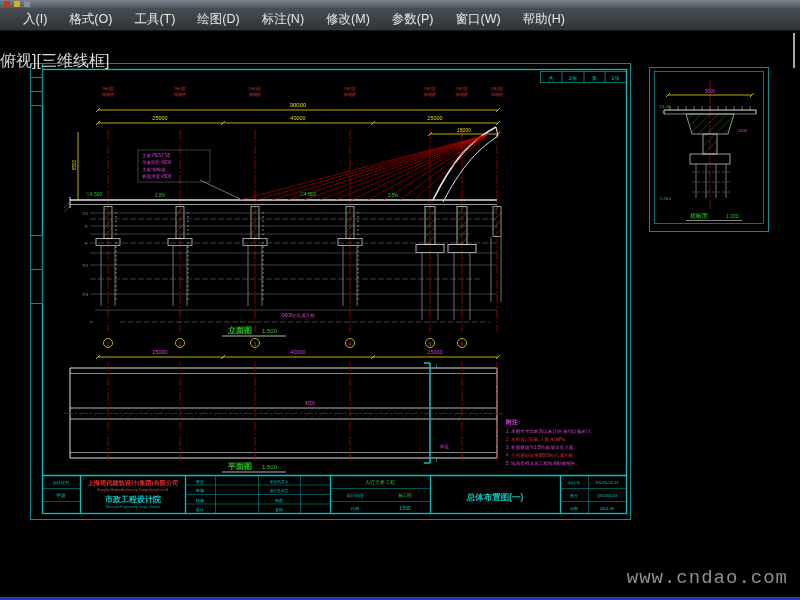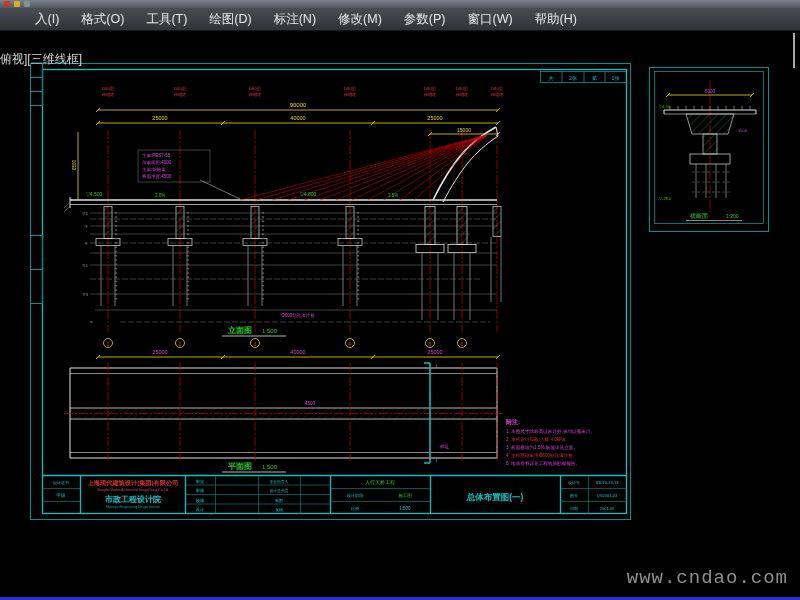--- a/index.html
+++ b/index.html
@@ -3,23 +3,23 @@
 <meta charset="utf-8">
 <style>
   *{box-sizing:border-box}
   html,body{margin:0;padding:0;width:800px;height:600px;background:#000;overflow:hidden;
     font-family:"Liberation Sans","DejaVu Sans",sans-serif;position:relative}
   .titlebar{position:absolute;top:0;left:0;right:0;height:8px;
     background:linear-gradient(#7a828c,#525960);z-index:5}
   .tb-icon{position:absolute;top:1px;width:6px;height:6px;border-radius:1px}
   .menubar{position:absolute;top:8px;left:0;right:0;height:23px;
     background:linear-gradient(#484d54,#303439);border-bottom:1px solid #15181b;
-    display:flex;align-items:flex-end;padding-left:24px;z-index:5}
+    display:flex;align-items:flex-end;padding-left:12px;z-index:5}
   .menu-item{color:#e8e8e8;font-size:12.5px;padding:0 11px;line-height:22px;white-space:nowrap;cursor:default}
-  .vp-label{position:absolute;top:51px;left:0;color:#d8d8d8;font-size:12px;z-index:3}
+  .vp-label{position:absolute;top:51px;left:0;color:#d8d8d8;font-size:16px;z-index:3}
   svg{position:absolute;top:0;left:0;z-index:1}
   .watermark{position:absolute;right:12px;bottom:11px;color:#8f8f8f;font-size:19px;
     letter-spacing:1px;z-index:4;font-family:Liberation Mono, monospace}
   .bottombar{position:absolute;left:0;right:0;bottom:0;height:3px;background:#2637c8;z-index:6}
   
   .fr1{fill:none;stroke:#008f8f;stroke-width:1}
   .fr2{fill:none;stroke:#00c4c4;stroke-width:1.3}
   .thin{stroke-width:0.6}
   .cl{stroke:#c40000;stroke-width:0.7;stroke-dasharray:9 2 2 2;fill:none}
   .dimy{stroke:#e8dc00;stroke-width:0.8;fill:none}

